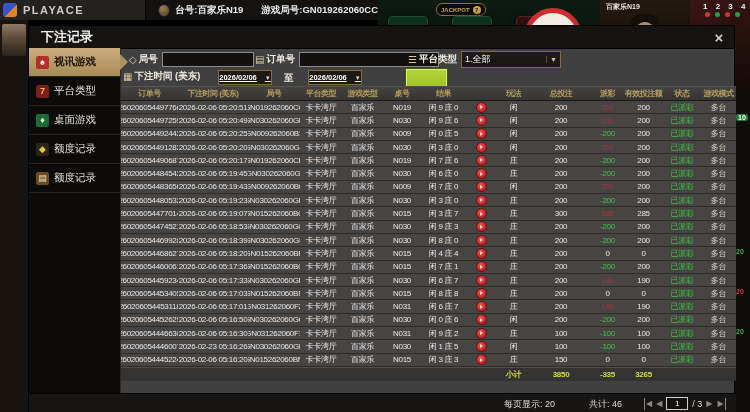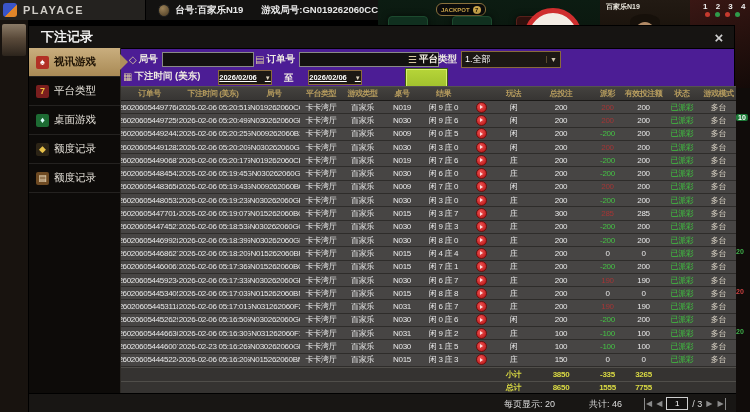--- a/index.html
+++ b/index.html
@@ -50,21 +50,21 @@
   .rail-avatar{position:absolute;left:2px;top:4px;width:24px;height:32px;border-radius:2px;
                background:linear-gradient(180deg,#8a7a66 0%,#5a4a3a 45%,#2c241c 100%);}
   .rail-chip{background:#a98f62;color:#241c0e;border-radius:2px 0 0 2px;padding:1px 3px;}
 
   
   .right-sliver{left:735px;top:88px;width:15px;height:324px;background:#100c0a;z-index:1;overflow:hidden;}
   .fleck{position:absolute;left:1px;font-size:7px;font-weight:bold;}
   .fleck.box{background:#1d7a38;color:#fff;padding:0 2px;border-radius:2px;}
 
   
-  .modal{left:28px;top:25px;width:707px;height:387px;background:#4c1d95;z-index:5;border:1px solid #000;box-sizing:border-box;}
+  .modal{left:28px;top:25px;width:707px;height:387px;background:#404040;z-index:5;border:1px solid #000;box-sizing:border-box;}
   .m-title{position:absolute;left:0;top:0;width:100%;height:22px;background:#161412;border-bottom:1px solid #000;
            display:flex;align-items:center;}
   .m-title span.t{font-size:13px;font-weight:bold;color:#f0f0f0;margin-left:12px;}
   .m-close{position:absolute;right:6px;top:2px;width:18px;height:18px;color:#cfcfcf;font-size:15px;font-weight:bold;
            display:flex;align-items:center;justify-content:center;cursor:pointer;}
 
   
   .m-side{position:absolute;left:0;top:22px;width:92px;height:365px;background:#0d0b09;border-right:1px solid #2d2a26;box-sizing:border-box;}
   .s-item{height:29px;border-bottom:1px solid #242220;display:flex;align-items:center;gap:5px;padding-left:7px;
           font-size:10.5px;color:#e4e0d8;position:relative;cursor:pointer;box-sizing:border-box;}
@@ -651,26 +651,20 @@
           <div class="tcell c-mode">多台</div>
         </div>
       </div>
 
     <div class="totrow grid tot-sub">
       <div class="tcell tl">小计</div>
       <div class="tcell tb">3850</div>
       <div class="tcell tp">-335</div>
       <div class="tcell tv">3265</div>
     </div>
-    <div class="totrow grid tot-grand">
-      <div class="tcell tl">总计</div>
-      <div class="tcell tb">8650</div>
-      <div class="tcell tp">1555</div>
-      <div class="tcell tv">7755</div>
-    </div>
   </div>
 
   <div class="pagebar">
     <span class="pg-txt pg-size">每页显示: 20</span>
     <span class="pg-txt pg-total">共计: 46</span>
     <span class="pg-nav">
       <span class="pg-btn pg-first">◀</span>
       <span class="pg-btn">◀</span>
       <input class="pg-input" value="1" style="">
       <span class="pg-sep"><span>/</span> <span>3</span></span>

